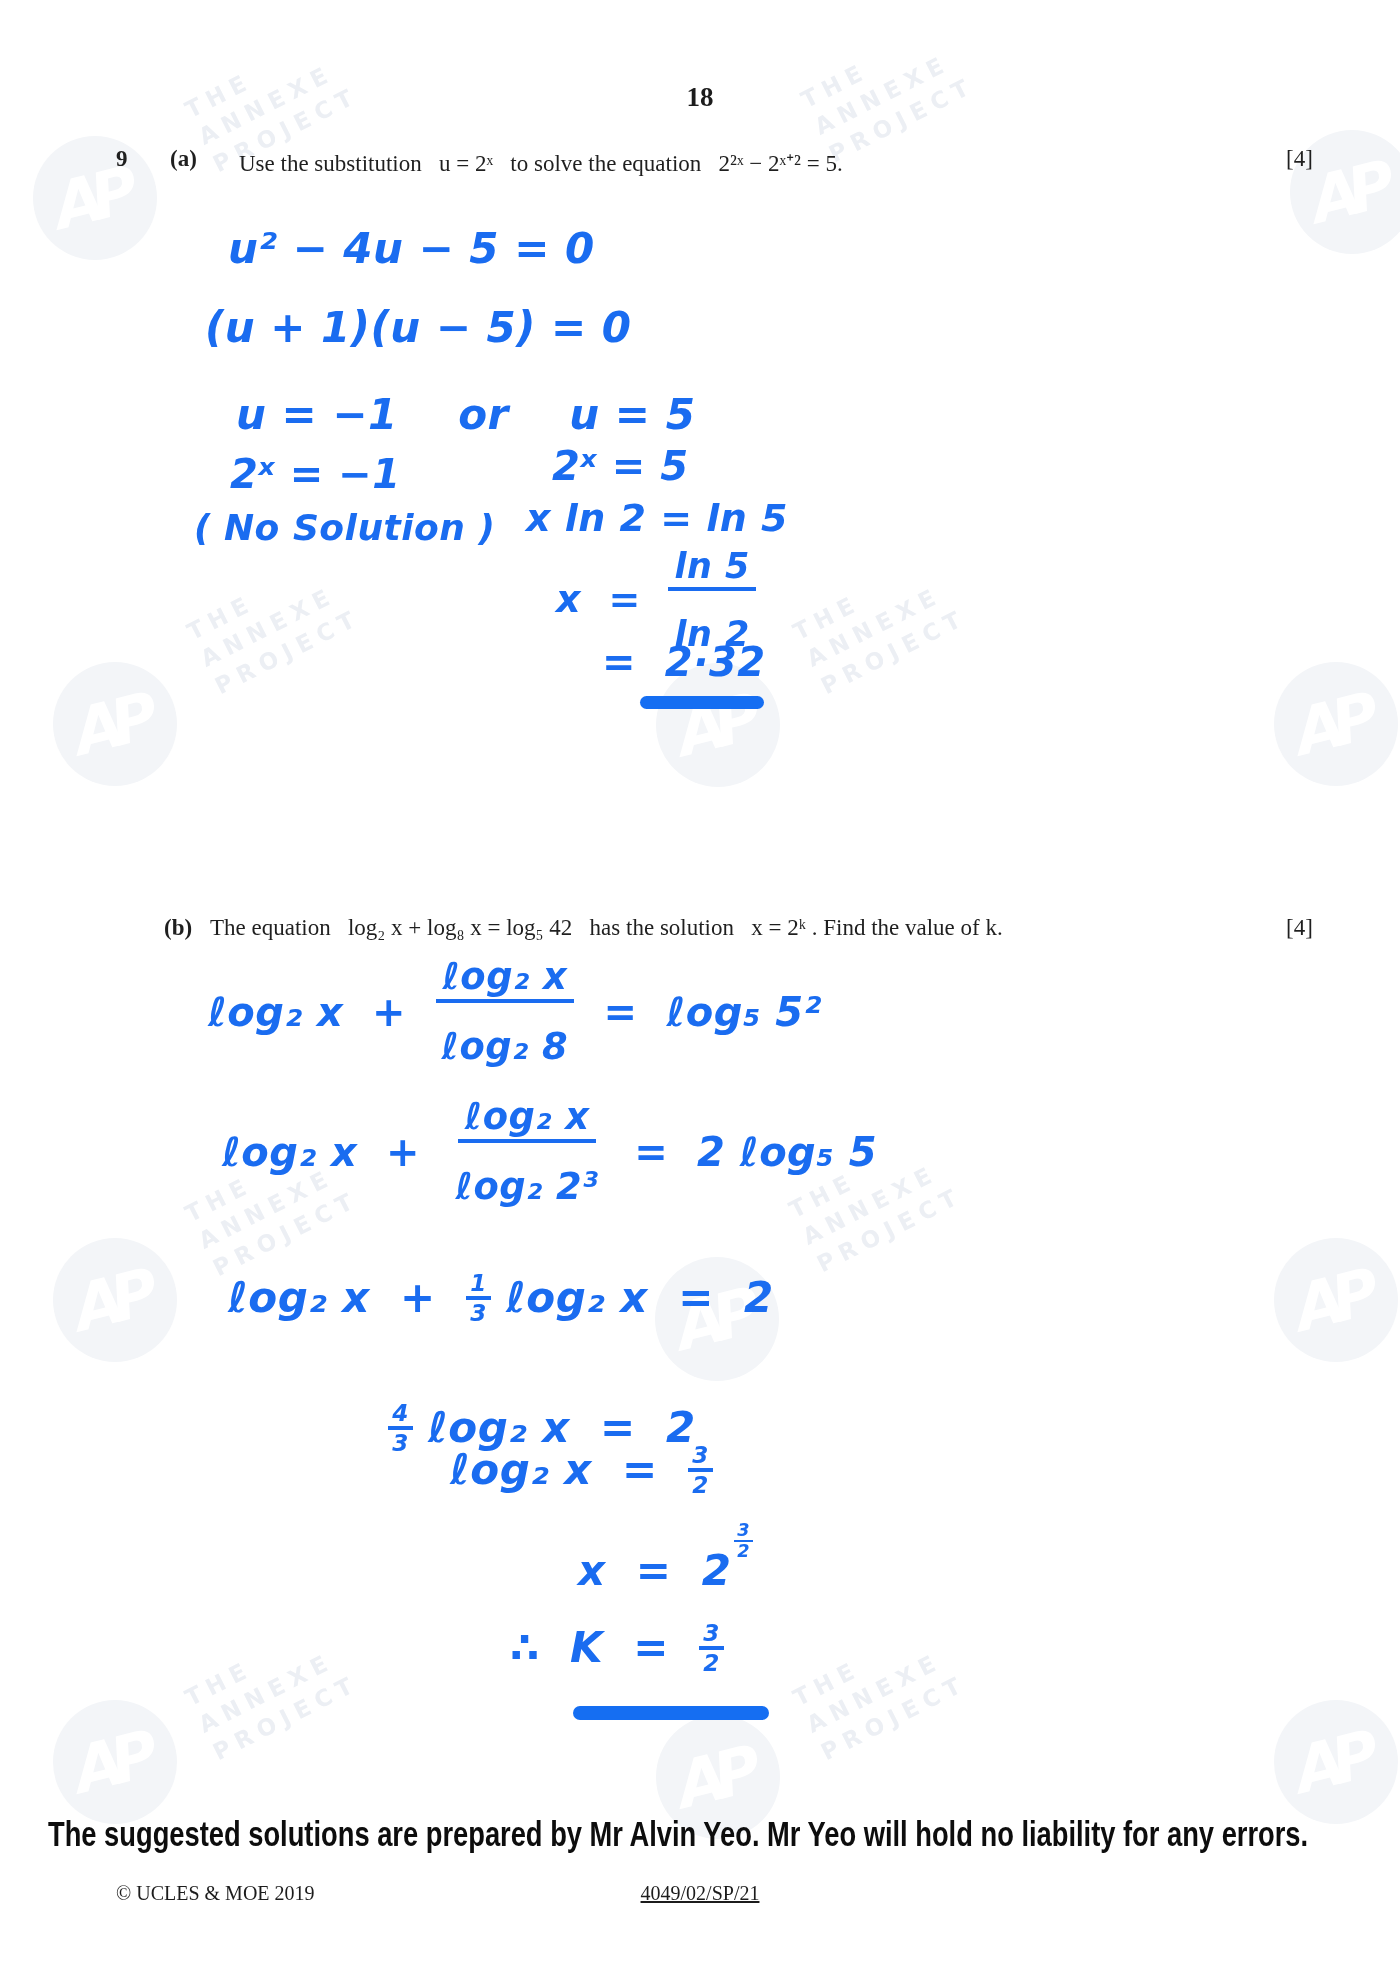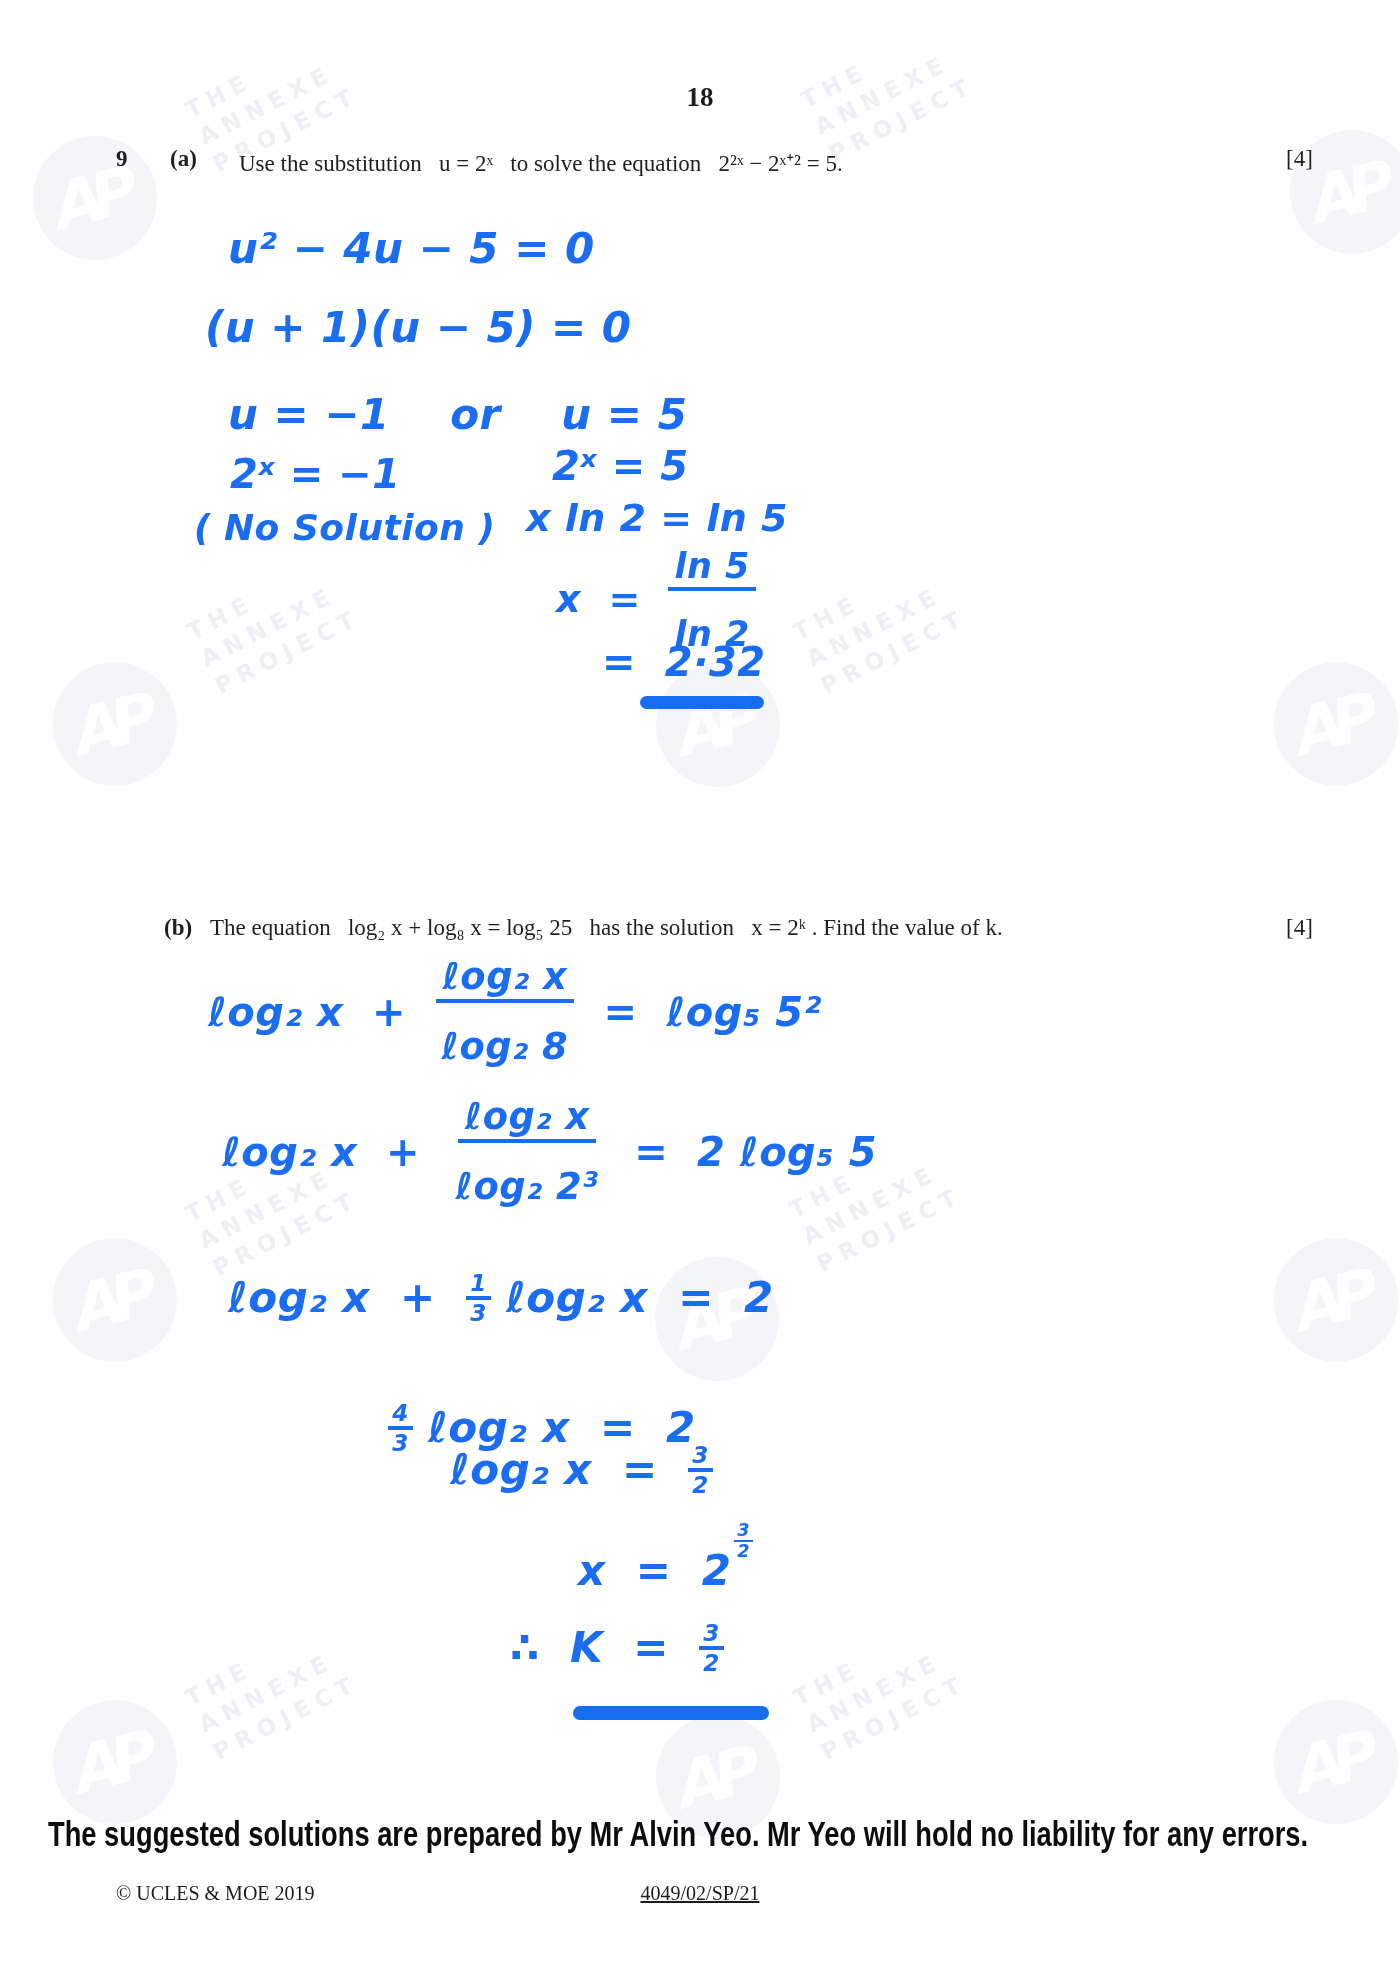--- a/index.html
+++ b/index.html
@@ -90,31 +90,31 @@
 
   <div class="pageno">18</div>
 
   <span class="print bold" style="left:116px;top:146px;">9</span>
   <span class="print bold" style="left:170px;top:146px;">(a)</span>
   <span class="print" style="left:222px;top:146px;margin-left:17px;">Use the substitution   u = 2ˣ   to solve the equation   2²ˣ − 2ˣ⁺² = 5.</span>
   <span class="print" style="left:1286px;top:146px;">[4]</span>
 
   <div class="hw" style="left:228px;top:226px;font-size:42px;"><span>u² − 4u − 5 = 0</span></div>
   <div class="hw" style="left:205px;top:305px;font-size:42px;"><span>(u + 1)(u − 5) = 0</span></div>
-  <div class="hw" style="left:228px;top:392px;font-size:42px;font-style:italic;"><span>u = −1    or    u = 5</span></div>
+  <div class="hw" style="left:236px;top:392px;font-size:42px;font-style:italic;"><span>u = −1    or    u = 5</span></div>
   <div class="hw" style="left:230px;top:452px;font-size:40px;"><span>2ˣ = −1</span></div>
   <div class="hw" style="left:194px;top:508px;font-size:36px;"><span>( No Solution )</span></div>
   <div class="hw" style="left:552px;top:444px;font-size:40px;"><span>2ˣ = 5</span></div>
   <div class="hw" style="left:526px;top:498px;font-size:38px;"><span>x ln 2 = ln 5</span></div>
   <div class="hw" style="left:556px;top:548px;font-size:38px;"><span>x  =  </span><span class="frac big"><span class="fn">ln 5</span><span class="fd">ln 2</span></span></div>
   <div class="hw" style="left:602px;top:640px;font-size:40px;"><span>=  2·32</span></div>
   <div class="uline" style="left:640px;top:696px;width:124px;height:13px;"></div>
 
   <span class="print bold" style="left:164px;top:915px;">(b)</span>
-  <span class="print" style="left:210px;top:915px;">The equation   log₂ x + log₈ x = log₅ 25   has the solution   x = 2ᵏ . Find the value of k.</span>
+  <span class="print" style="left:210px;top:915px;">The equation   log₂ x + log₈ x = log₅ 42   has the solution   x = 2ᵏ . Find the value of k.</span>
   <span class="print" style="left:1286px;top:915px;">[4]</span>
 
   <div class="hw" style="left:208px;top:958px;font-size:40px;"><span>ℓog₂ x  +  </span><span class="frac big"><span class="fn">ℓog₂ x</span><span class="fd">ℓog₂ 8</span></span><span>  =  ℓog₅ 5²</span></div>
   <div class="hw" style="left:222px;top:1098px;font-size:40px;"><span>ℓog₂ x  +  </span><span class="frac big"><span class="fn">ℓog₂ x</span><span class="fd">ℓog₂ 2³</span></span><span>  =  2 ℓog₅ 5</span></div>
   <div class="hw" style="left:228px;top:1272px;font-size:42px;"><span>ℓog₂ x  +  </span><span class="frac small"><span class="fn">1</span><span class="fd">3</span></span><span> ℓog₂ x  =  2</span></div>
   <div class="hw" style="left:388px;top:1402px;font-size:42px;"><span class="frac small"><span class="fn">4</span><span class="fd">3</span></span><span> ℓog₂ x  =  2</span></div>
   <div class="hw" style="left:450px;top:1444px;font-size:42px;"><span>ℓog₂ x  =  </span><span class="frac small"><span class="fn">3</span><span class="fd">2</span></span></div>
   <div class="hw" style="left:578px;top:1548px;font-size:42px;"><span>x  =  2</span><span class="frac sup"><span class="fn">3</span><span class="fd">2</span></span></div>
   <div class="hw" style="left:510px;top:1622px;font-size:42px;"><span>∴  K  =  </span><span class="frac small"><span class="fn">3</span><span class="fd">2</span></span></div>
   <div class="uline" style="left:573px;top:1706px;width:196px;height:14px;"></div>

